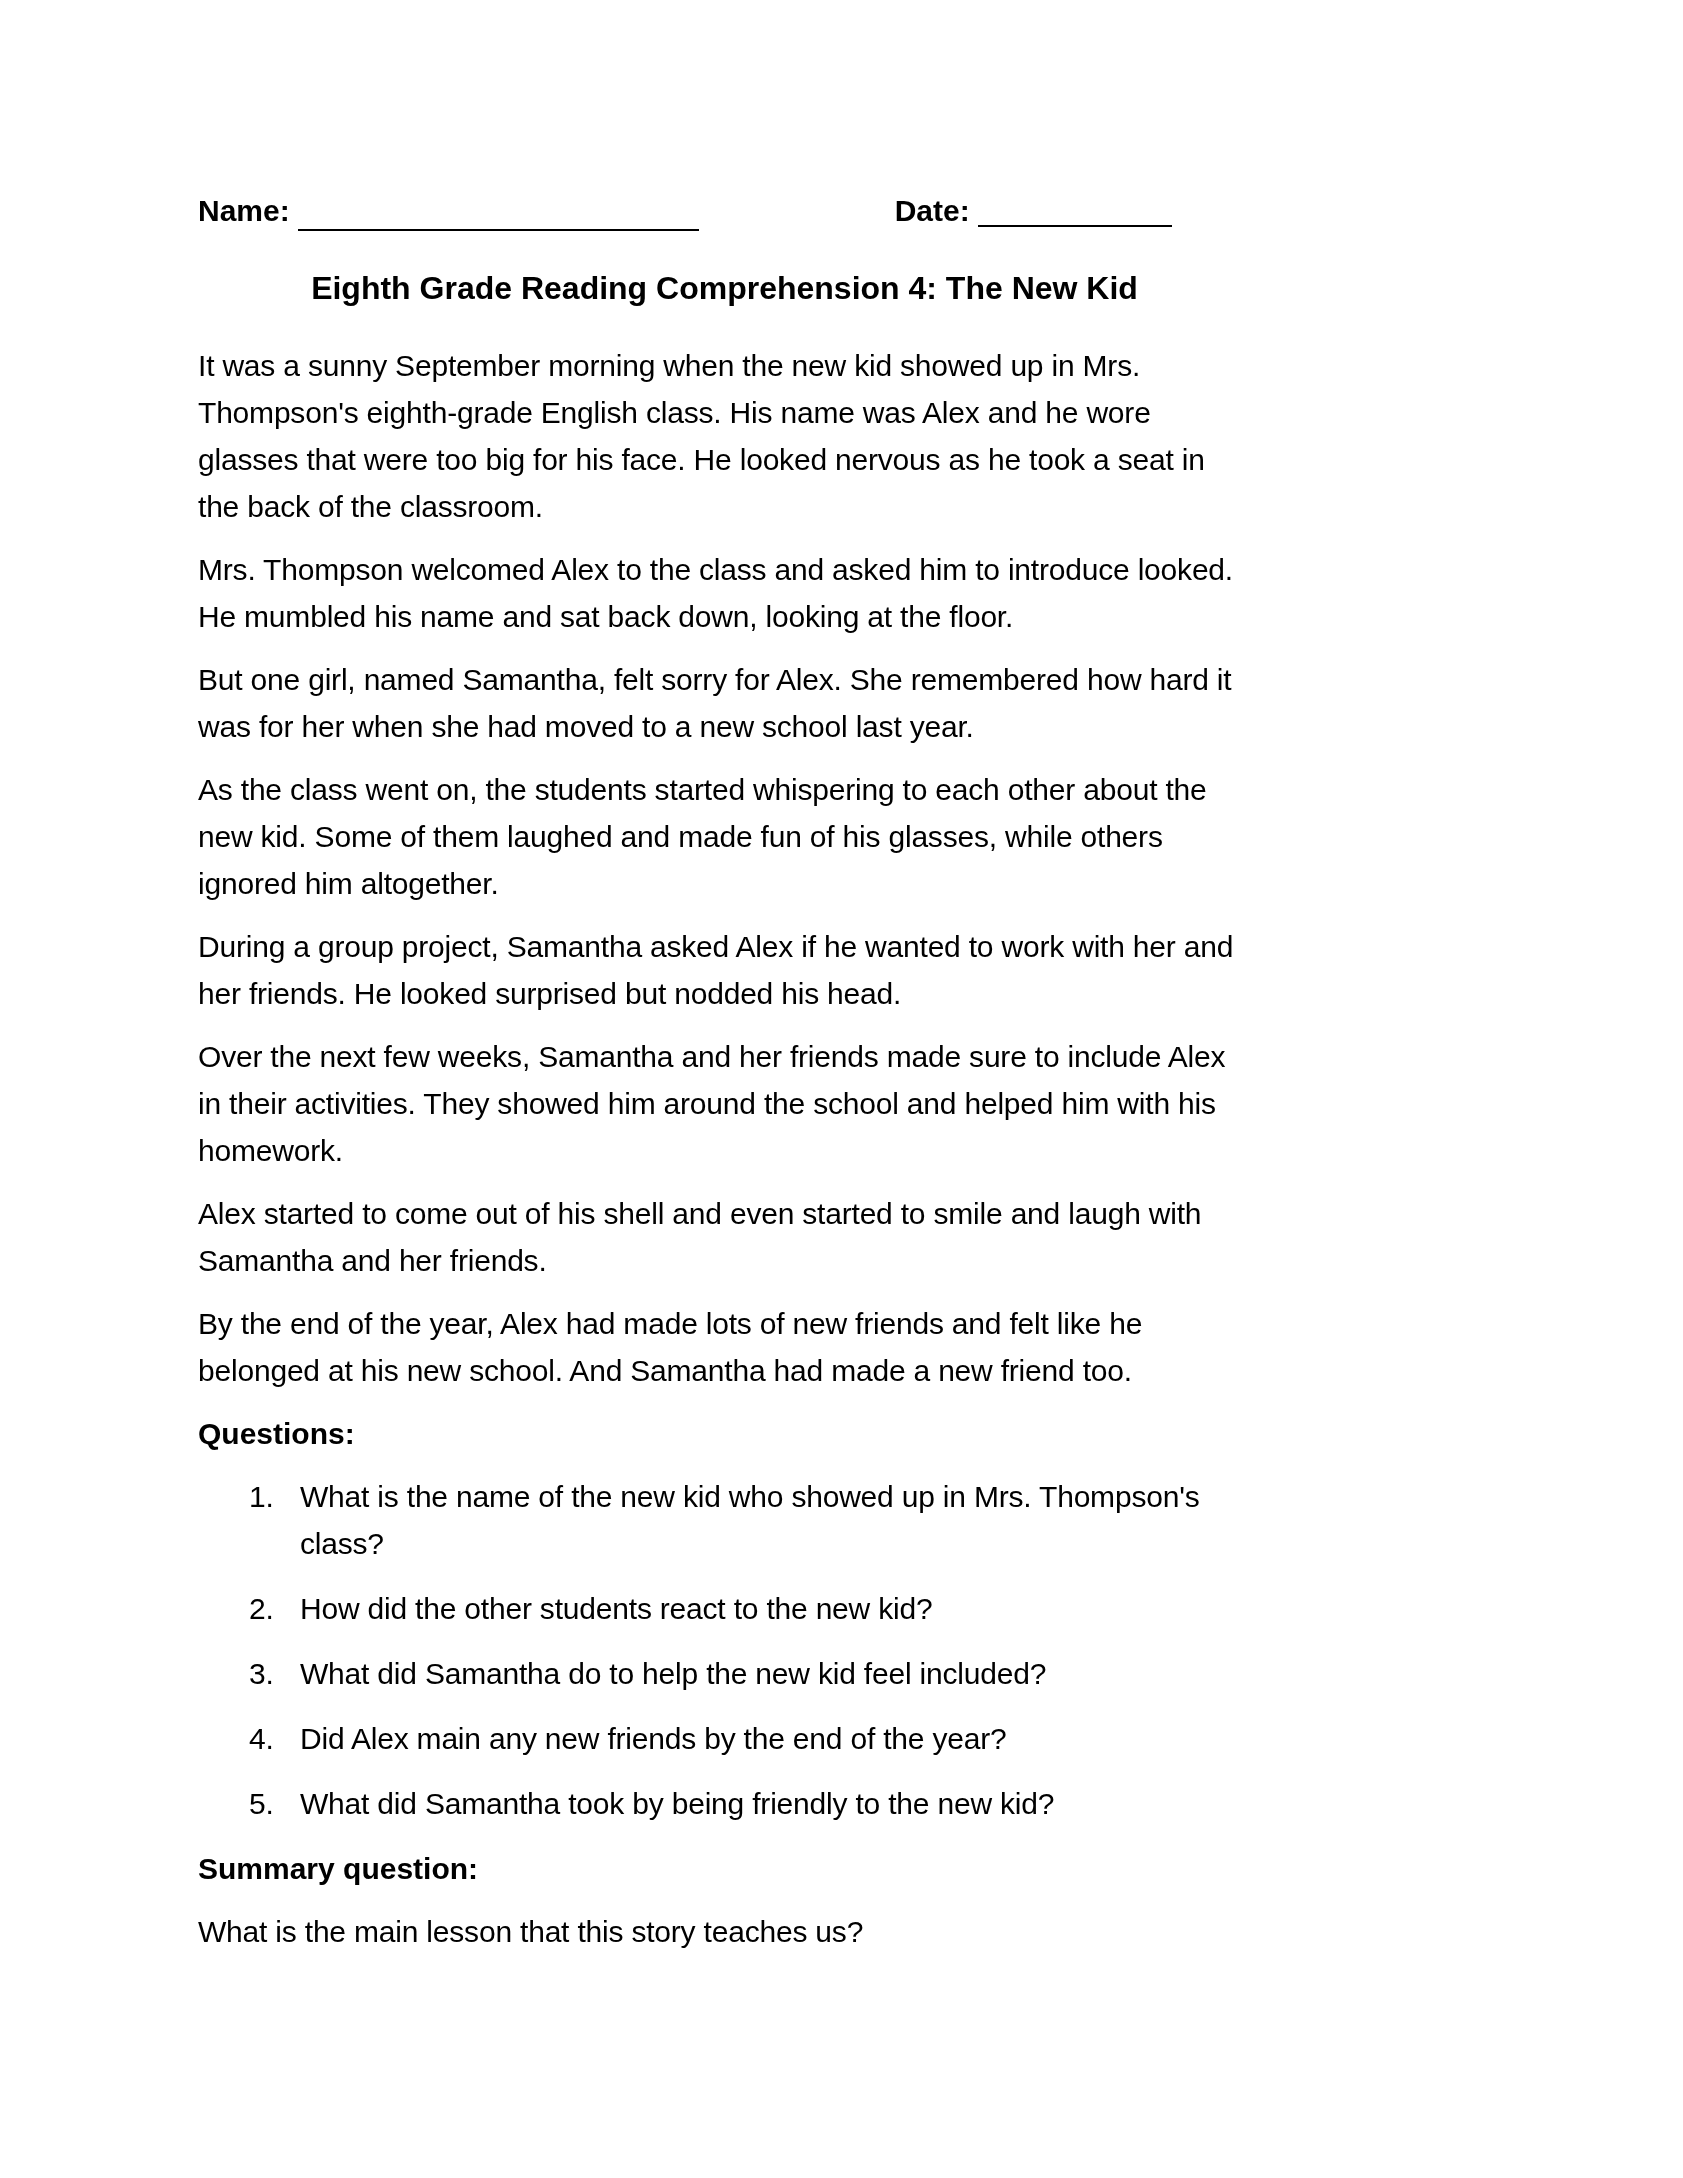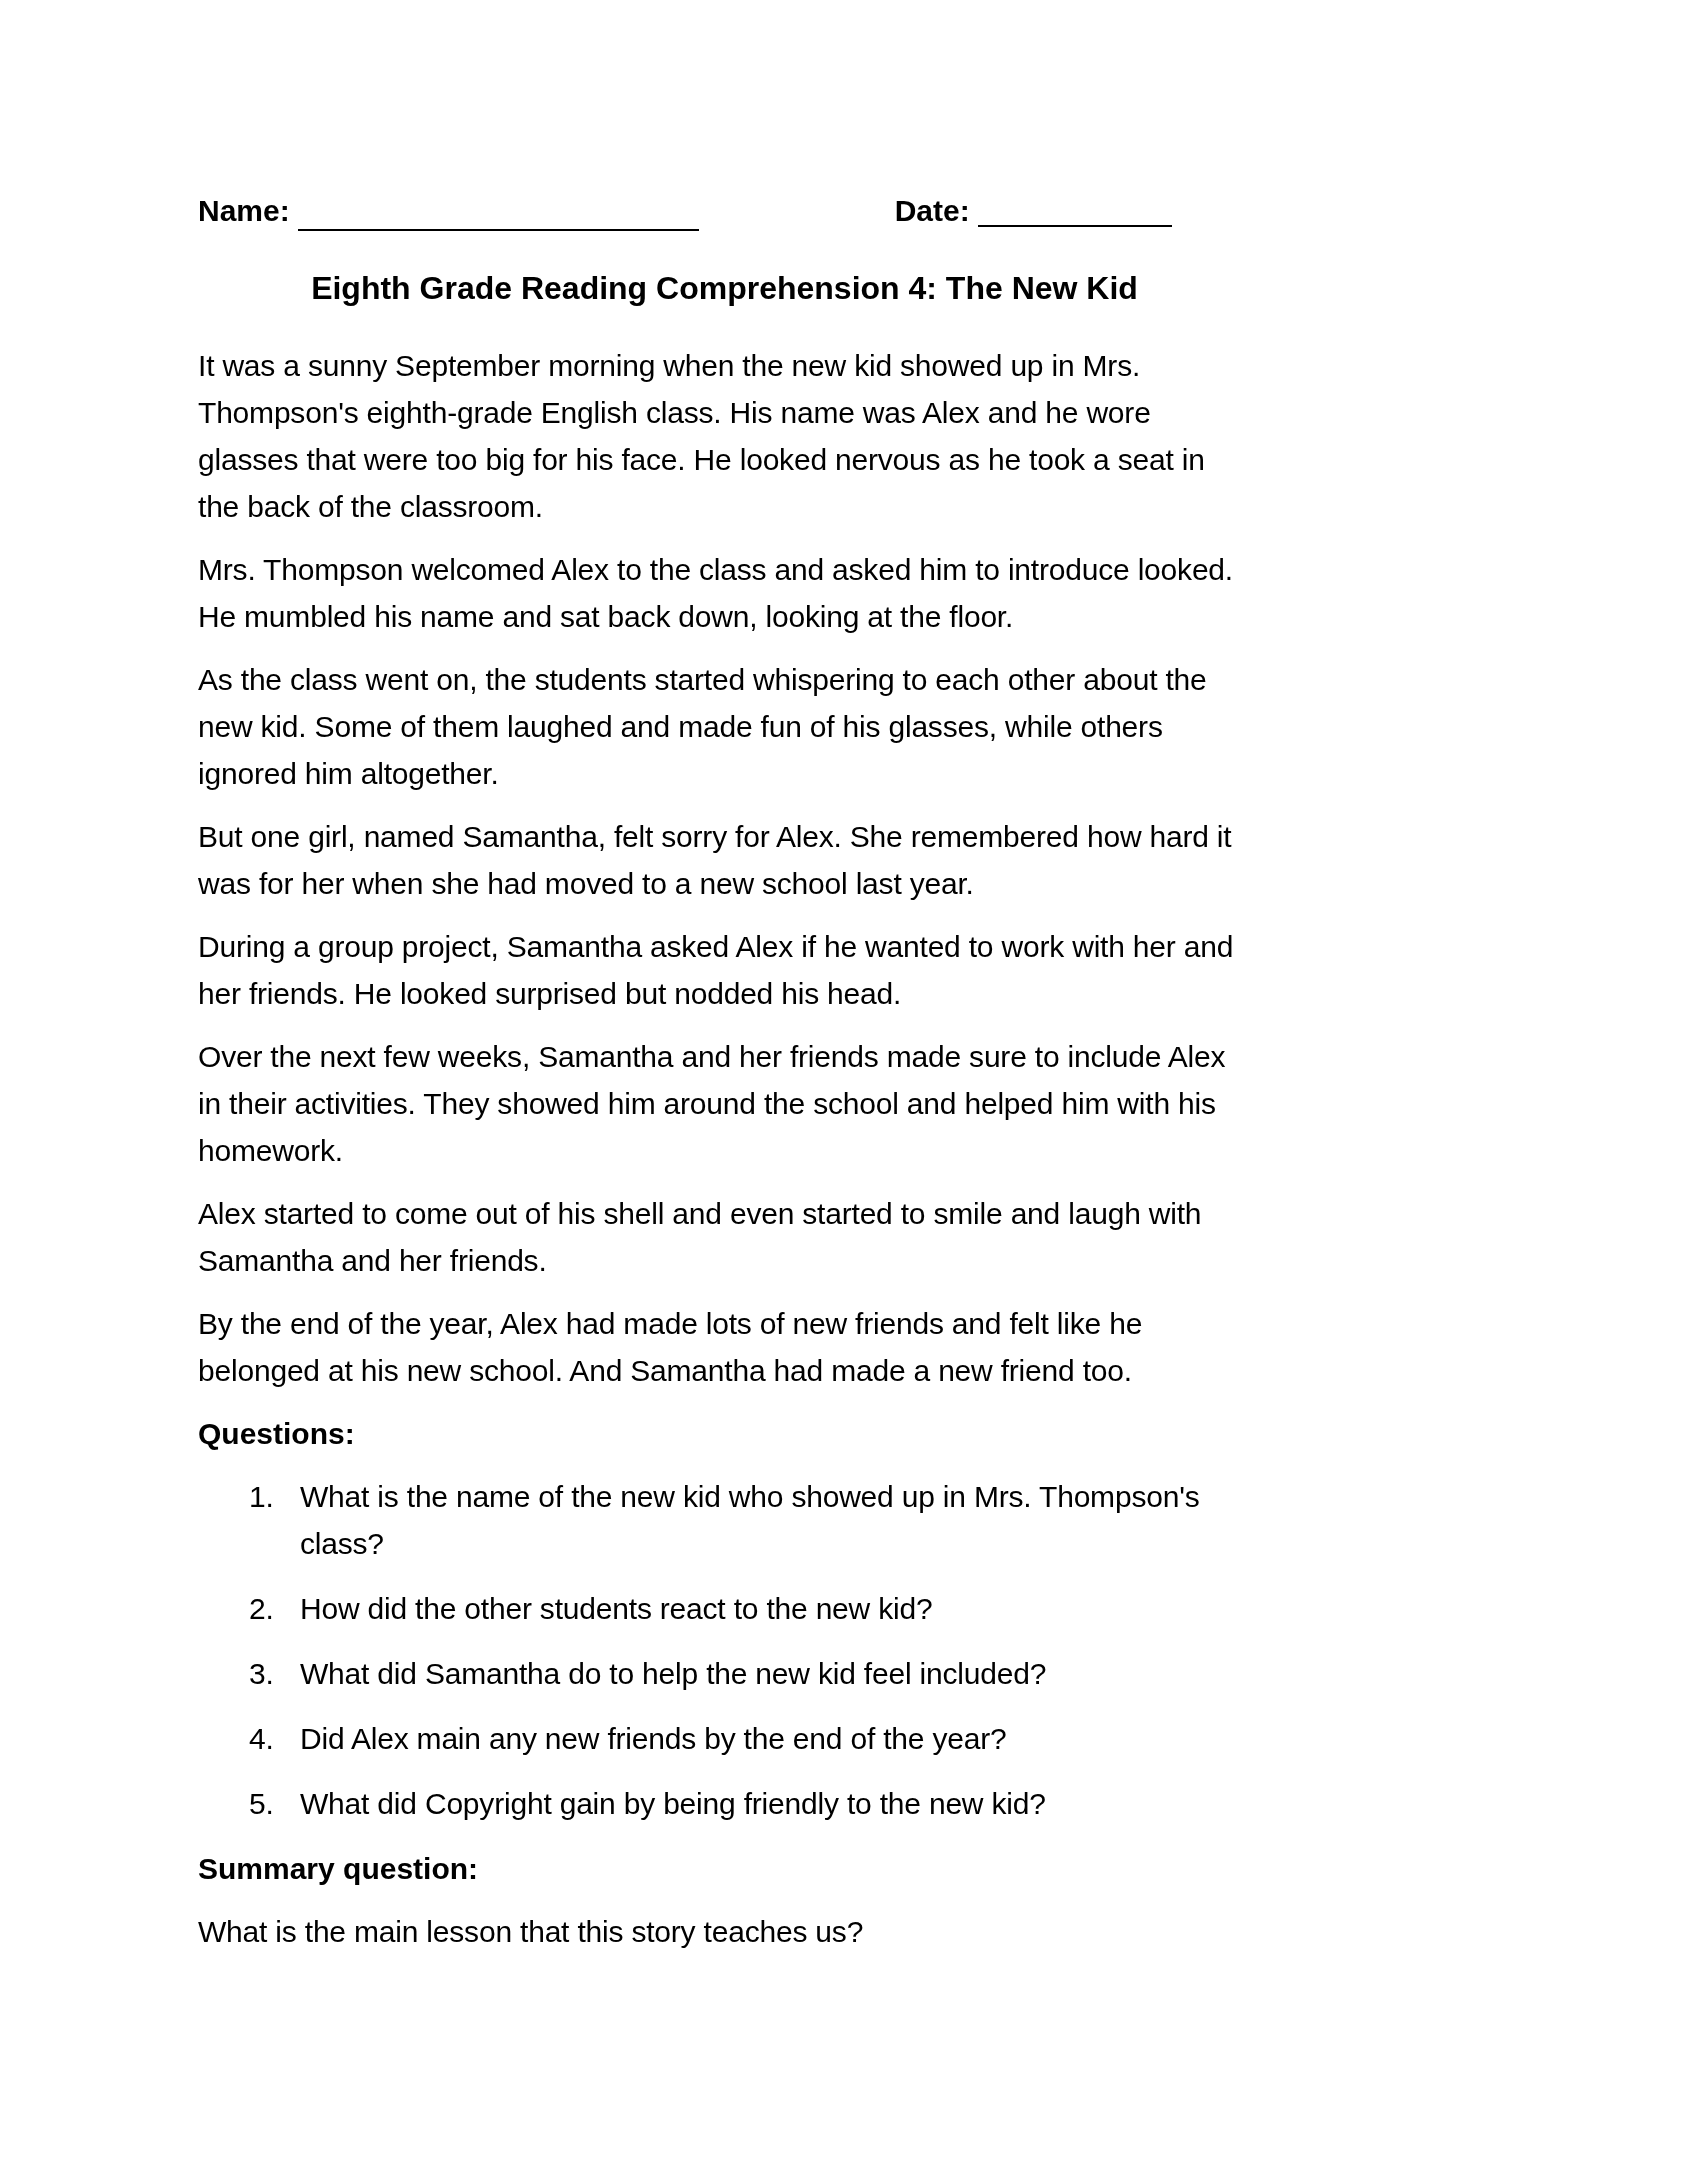--- a/index.html
+++ b/index.html
@@ -113,22 +113,22 @@
       <span class="field-label">Date:</span>
       <span class="blank-line date-blank"></span>
     </span>
   </div>
 
   <div class="doc-title">Eighth Grade Reading Comprehension 4: The New Kid</div>
 
   <div class="story">
     <p>It was a sunny September morning when the new kid showed up in Mrs. Thompson's eighth-grade English class. His name was Alex and he wore glasses that were too big for his face. He looked nervous as he took a seat in the back of the classroom.</p>
     <p>Mrs. Thompson welcomed Alex to the class and asked him to introduce looked. He mumbled his name and sat back down, looking at the floor.</p>
+    <p>But one girl, named Samantha, felt sorry for Alex. She remembered how hard it was for her when she had moved to a new school last year.</p>
     <p>As the class went on, the students started whispering to each other about the new kid. Some of them laughed and made fun of his glasses, while others ignored him altogether.</p>
-    <p>But one girl, named Samantha, felt sorry for Alex. She remembered how hard it was for her when she had moved to a new school last year.</p>
     <p>During a group project, Samantha asked Alex if he wanted to work with her and her friends. He looked surprised but nodded his head.</p>
     <p>Over the next few weeks, Samantha and her friends made sure to include Alex in their activities. They showed him around the school and helped him with his homework.</p>
     <p>Alex started to come out of his shell and even started to smile and laugh with Samantha and her friends.</p>
     <p>By the end of the year, Alex had made lots of new friends and felt like he belonged at his new school. And Samantha had made a new friend too.</p>
   </div>
 
   <div class="section-header">Questions:</div>
 
   <ol class="questions-list">
     <li>
@@ -142,21 +142,21 @@
     <li>
       <span class="q-number">3.</span>
       <span class="q-text">What did Samantha do to help the new kid feel included?</span>
     </li>
     <li>
       <span class="q-number">4.</span>
       <span class="q-text">Did Alex main any new friends by the end of the year?</span>
     </li>
     <li>
       <span class="q-number">5.</span>
-      <span class="q-text">What did Copyright gain by being friendly to the new kid?</span>
+      <span class="q-text">What did Samantha took by being friendly to the new kid?</span>
     </li>
   </ol>
 
   <div class="section-header">Summary question:</div>
 
   <p class="summary-question">What is the main lesson that this story teaches us?</p>
 
 
 </div>
 

